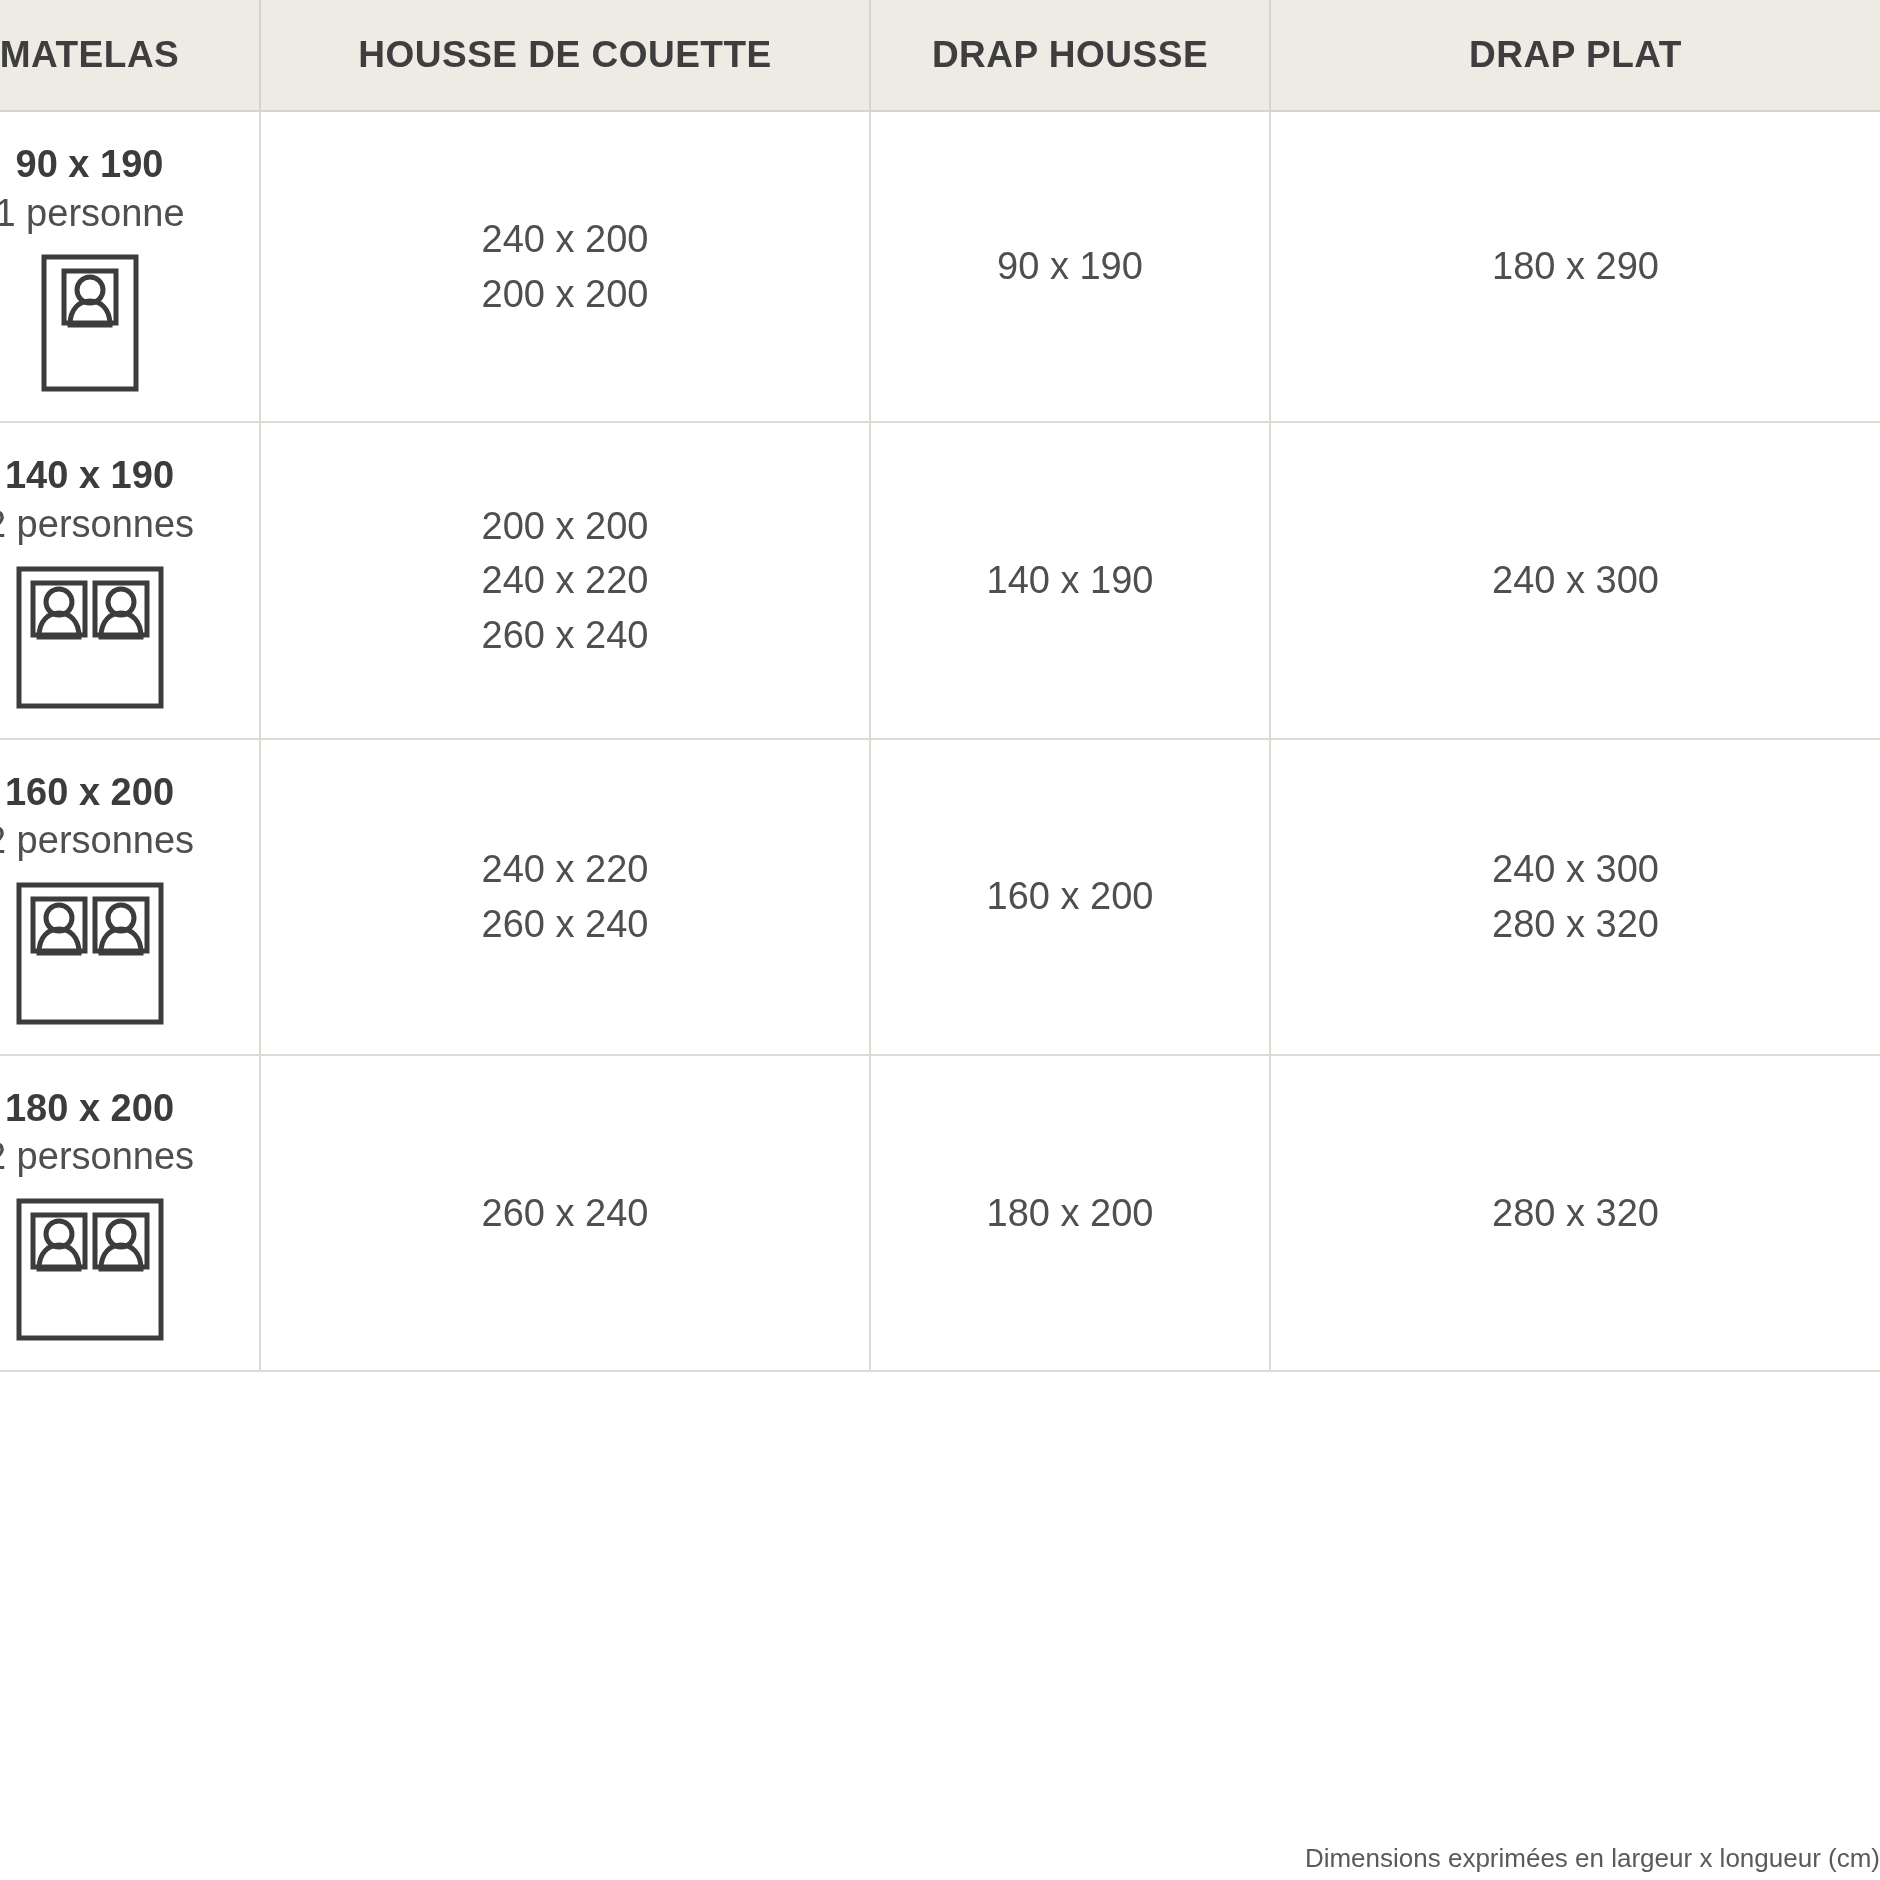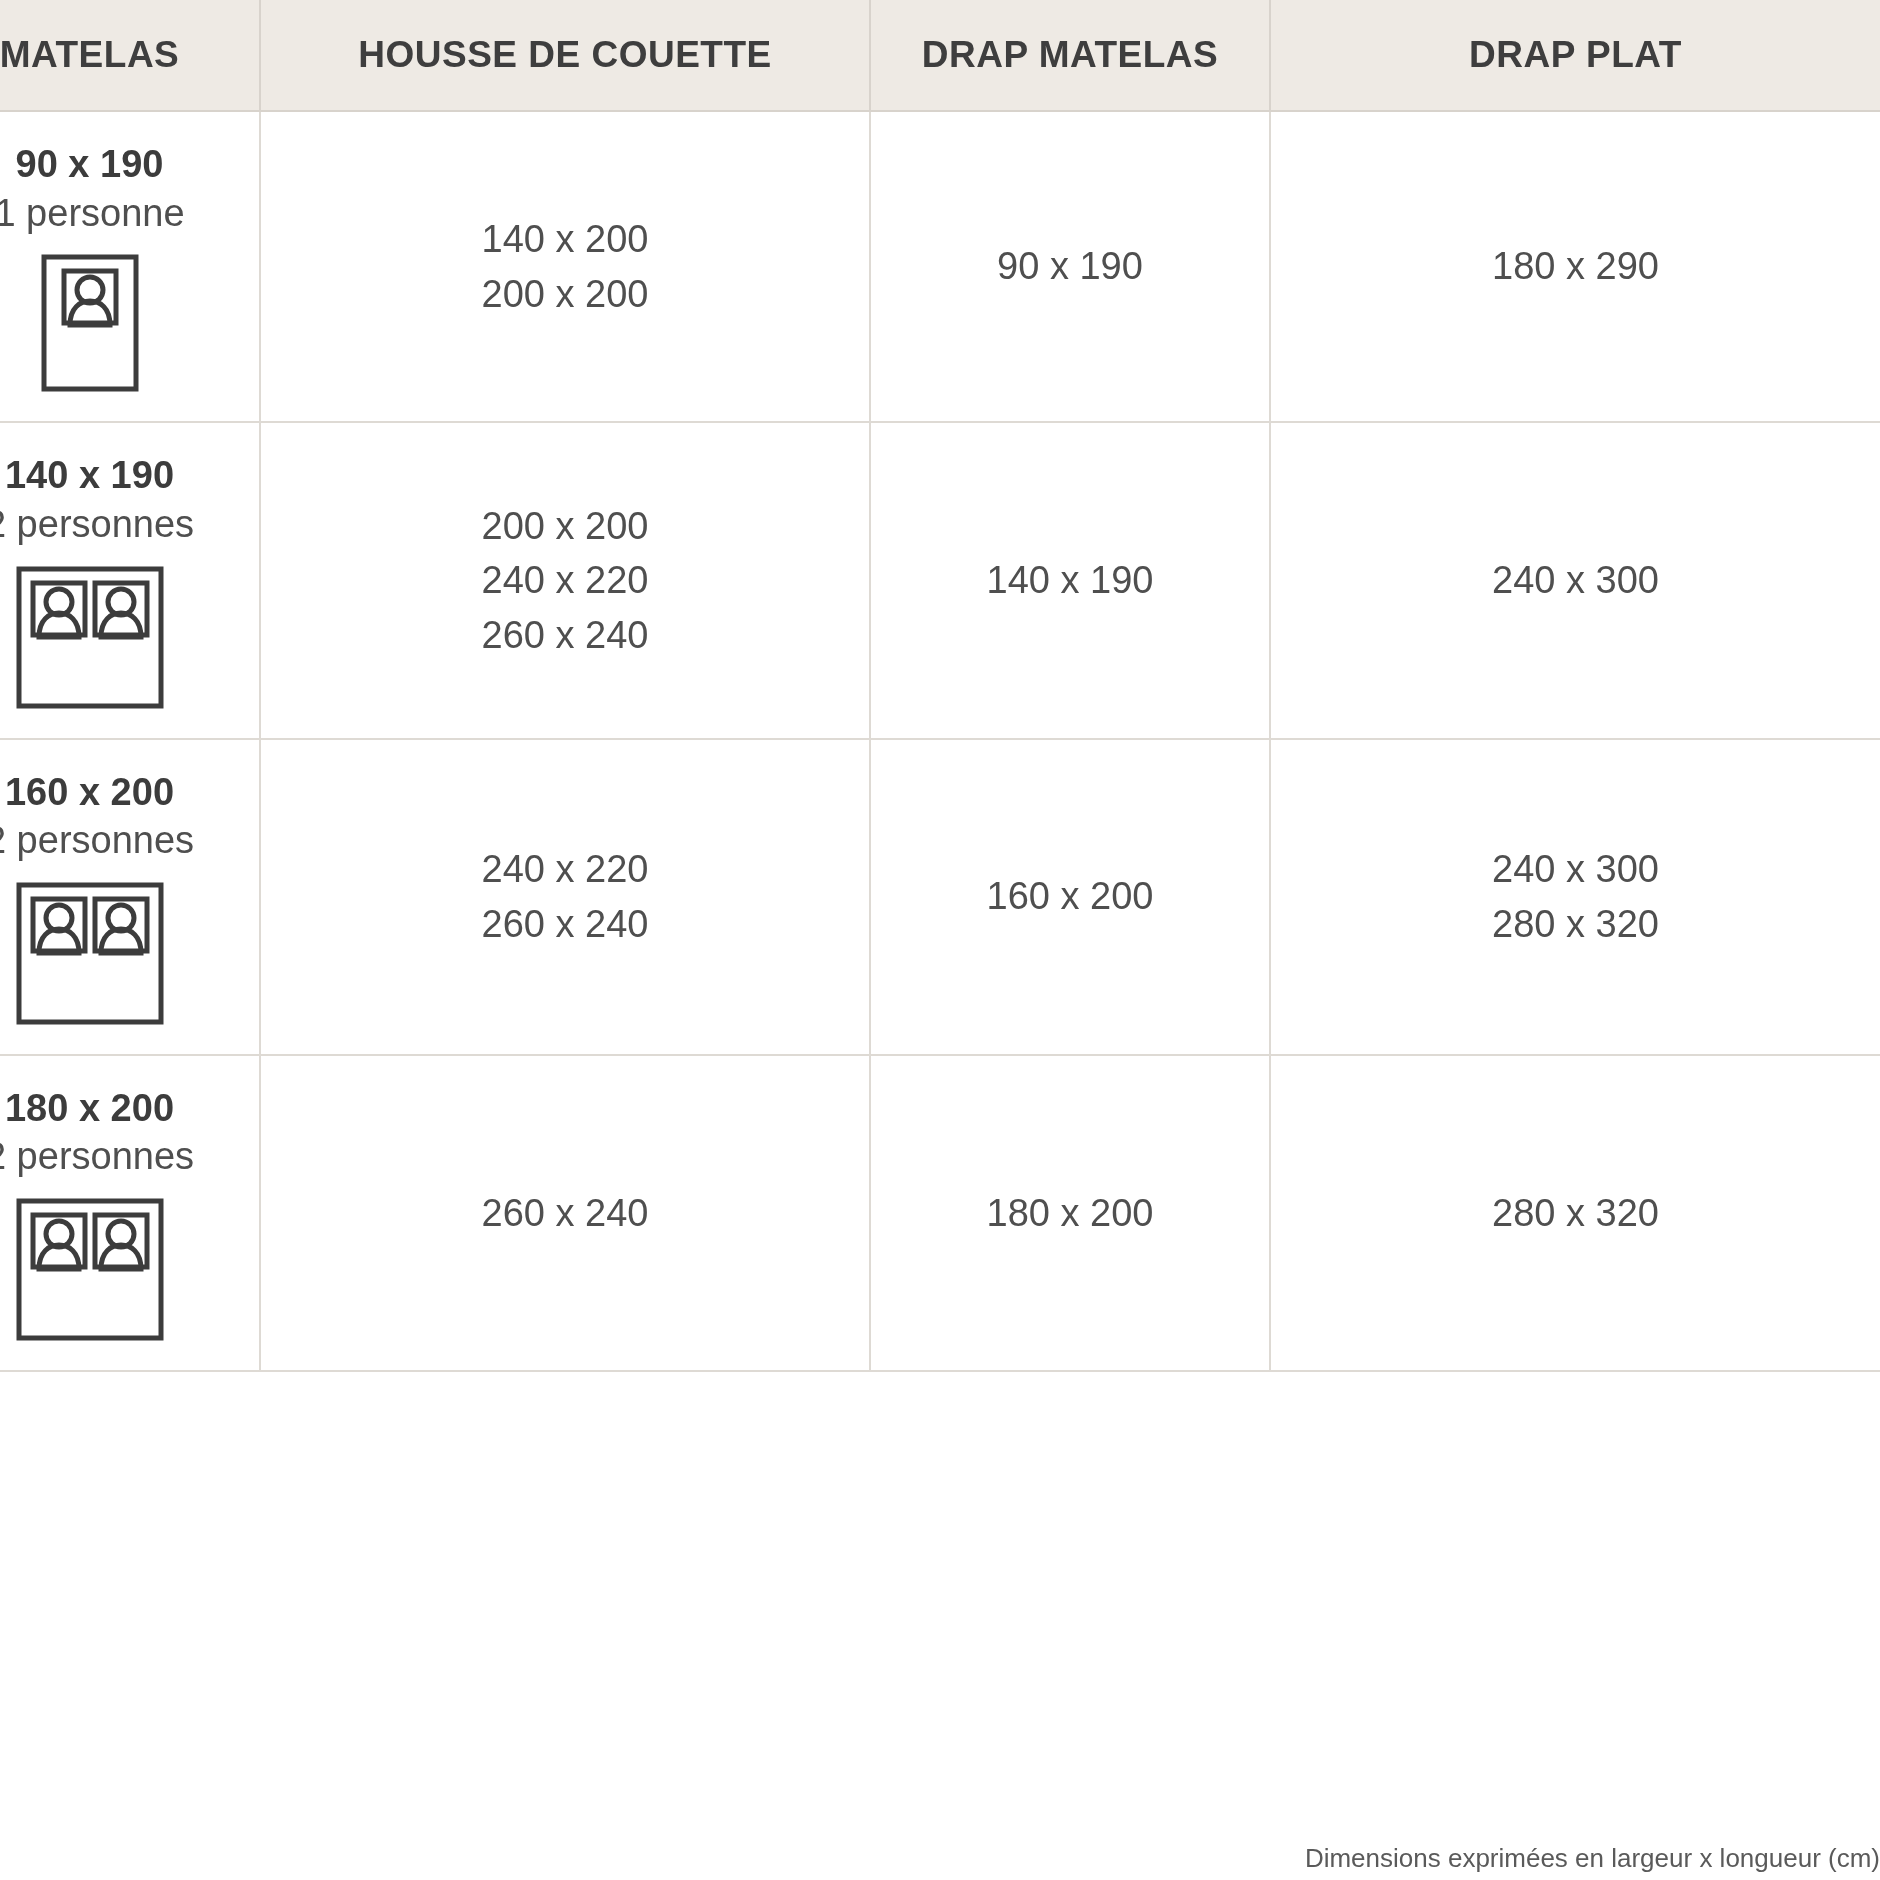--- a/index.html
+++ b/index.html
@@ -111,42 +111,42 @@
     <colgroup>
       <col class="c-matelas">
       <col class="c-housse">
       <col class="c-drap-h">
       <col class="c-drap-p">
     </colgroup>
     <thead>
       <tr>
         <th>MATELAS</th>
         <th>HOUSSE DE COUETTE</th>
-        <th>DRAP MATELAS</th>
+        <th>DRAP HOUSSE</th>
         <th>DRAP PLAT</th>
       </tr>
     </thead>
     <tbody>
 
       <tr>
         <td class="matelas">
           <div class="matelas-size">90 x 190</div>
           <div class="matelas-people">1 personne</div>
           <div class="bed-icon-wrap">
             <svg width="100" height="140" viewBox="0 0 100 140" fill="none" stroke="#3c3c3c" stroke-width="5">
               <rect x="4" y="4" width="92" height="132"></rect>
               <rect x="24" y="18" width="52" height="52"></rect>
               <circle cx="50" cy="37" r="13" fill="none"></circle>
               <path d="M30 72 C30 55 40 48 50 48 C60 48 70 55 70 72 Z"></path>
             </svg>
           </div>
         </td>
         <td>
           <div class="val-lines">
-            <div>140 x 200</div>
+            <div>240 x 200</div>
             <div>200 x 200</div>
           </div>
         </td>
         <td>
           <div class="val-lines">
             <div>90 x 190</div>
           </div>
         </td>
         <td>
           <div class="val-lines">

